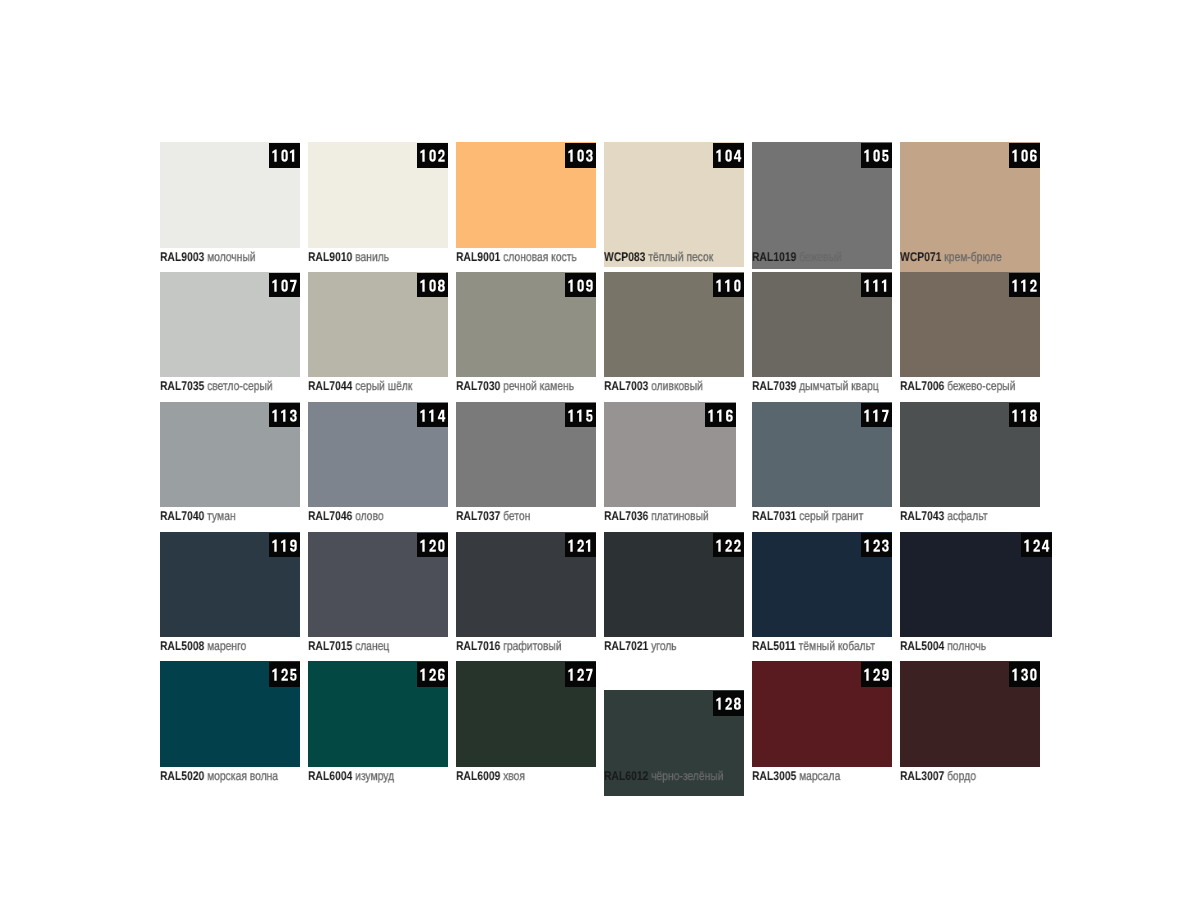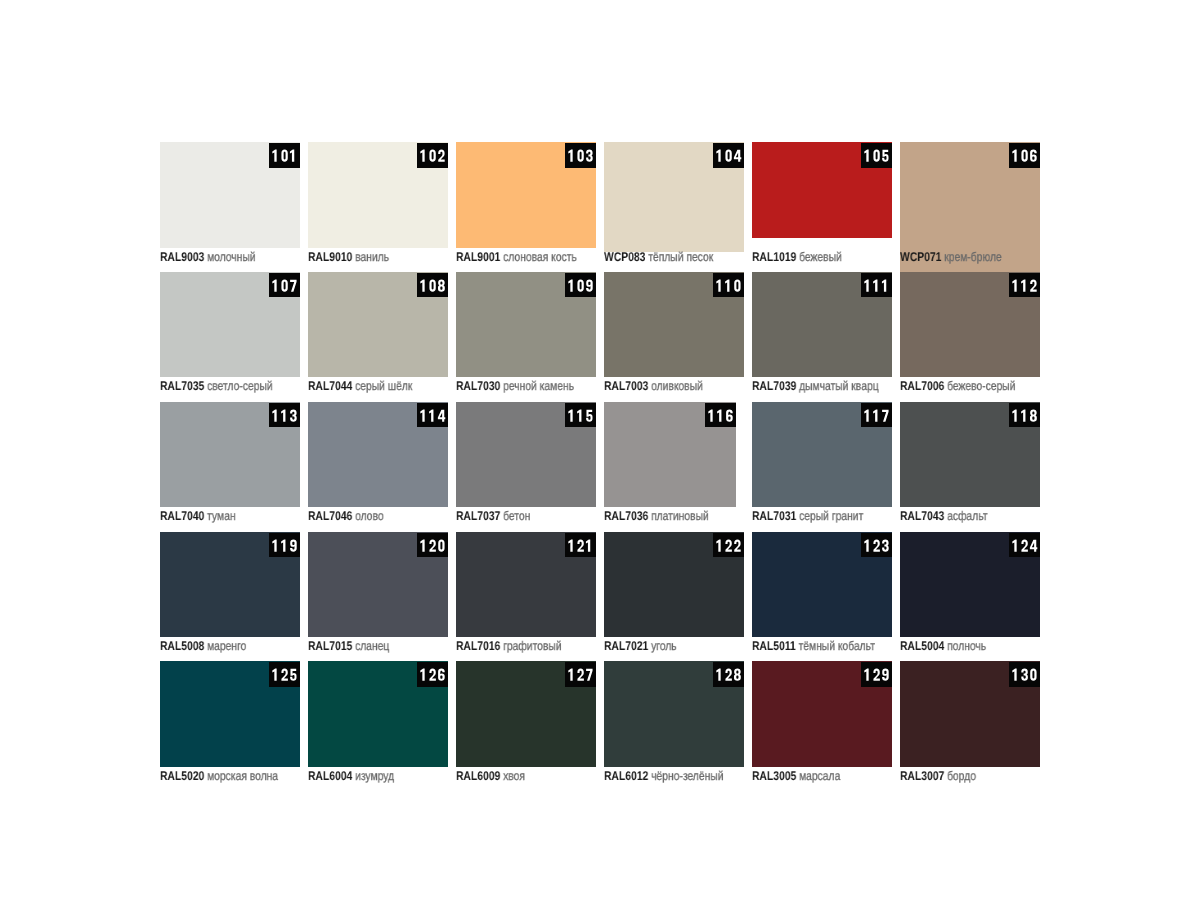--- a/index.html
+++ b/index.html
@@ -84,36 +84,36 @@
               <path d="M34,0 C50,0 60,11.5 60,29 L60,71 C60,88.5 50,100 34,100 C18,100 8,88.5 8,71 L8,29 C8,11.5 18,0 34,0 Z M34,19 C27.5,19 26,24 26,31 L26,69 C26,76 27.5,81 34,81 C40.5,81 42,76 42,69 L42,31 C42,24 40.5,19 34,19 Z" transform="translate(72.131,0)"></path>
               <path d="M34,0 C50,0 60,9.5 60,25 L60,32 C60,40 56.5,45.5 50,48.5 C57,51.5 61,57.5 61,66.5 L61,75.5 C61,91 50.5,100 34,100 C17.5,100 7,91 7,75.5 L7,66 L25,66 L25,74 C25,80 28.5,83 34,83 C39.5,83 43,80 43,74 L43,66.5 C43,60.5 39.5,58 34,58 L26,58 L26,41 L34,41 C39.5,41 42,38 42,32 L42,26.5 C42,20.5 39,17.5 34,17.5 C28.5,17.5 25,20.5 25,26.5 L25,32 L7,32 L7,25 C7,9.5 17.5,0 34,0 Z" transform="translate(144.262,0)"></path>
             </g>
           </svg>
           <span class="badge-text">103</span>
         </div>
       </div>
       <div class="label" style="top: 107.6px;"><span class="code">RAL9001</span> <span class="name">слоновая кость</span></div>
     </div>
     <div class="cell" style="left: 603.7px; top: 142px; width: 140px;">
-      <div class="chip" style="background: rgb(226, 216, 196); width: 140px; height: 110px;">
+      <div class="chip" style="background: rgb(226, 216, 196); width: 140px; height: 125px;">
         <div class="badge">
           <svg width="31" height="24.6" viewBox="0 0 31 24.6">
             <g transform="translate(2.650,6.550) scale(0.12200)" fill="#ffffff">
               <path d="M41,0 L41,100 L22,100 L22,24.5 L5.5,31.5 L5.5,15 L29,0 Z" transform="translate(0.000,0)"></path>
               <path d="M34,0 C50,0 60,11.5 60,29 L60,71 C60,88.5 50,100 34,100 C18,100 8,88.5 8,71 L8,29 C8,11.5 18,0 34,0 Z M34,19 C27.5,19 26,24 26,31 L26,69 C26,76 27.5,81 34,81 C40.5,81 42,76 42,69 L42,31 C42,24 40.5,19 34,19 Z" transform="translate(72.131,0)"></path>
               <path d="M40,1 L57.5,1 L57.5,63.5 L66,63.5 L66,80 L57.5,80 L57.5,100 L40,100 L40,80 L5,80 L5,64.5 L34,1 Z M40,26 L21,63.5 L40,63.5 Z" transform="translate(144.262,0)"></path>
             </g>
           </svg>
           <span class="badge-text">104</span>
         </div>
       </div>
       <div class="label" style="top: 107.6px;"><span class="code">WCP083</span> <span class="name">тёплый песок</span></div>
     </div>
     <div class="cell" style="left: 751.6px; top: 142px; width: 140px;">
-      <div class="chip" style="background: #b91c1c; width: 140px; height: 96px;">
+      <div class="chip" style="background: #737373; width: 140px; height: 127px;">
         <div class="badge">
           <svg width="31" height="24.6" viewBox="0 0 31 24.6">
             <g transform="translate(2.650,6.550) scale(0.12200)" fill="#ffffff">
               <path d="M41,0 L41,100 L22,100 L22,24.5 L5.5,31.5 L5.5,15 L29,0 Z" transform="translate(0.000,0)"></path>
               <path d="M34,0 C50,0 60,11.5 60,29 L60,71 C60,88.5 50,100 34,100 C18,100 8,88.5 8,71 L8,29 C8,11.5 18,0 34,0 Z M34,19 C27.5,19 26,24 26,31 L26,69 C26,76 27.5,81 34,81 C40.5,81 42,76 42,69 L42,31 C42,24 40.5,19 34,19 Z" transform="translate(72.131,0)"></path>
               <path d="M10,1.5 L57,1.5 L57,19.5 L27,19.5 L27,41.5 C30,39 34,37.5 38,37.5 C51.5,37.5 59.5,46.5 59.5,60 L59.5,76 C59.5,91 49,100 34,100 C17.5,100 7,91 7,76 L7,67 L25,67 L25,74.5 C25,80.5 28.5,83.5 34,83.5 C39.5,83.5 43,80.5 43,74.5 L43,62.5 C43,56.5 39.5,53.5 34.5,53.5 C30.5,53.5 27.5,55 25.5,58.5 L10,58.5 Z" transform="translate(144.262,0)"></path>
             </g>
           </svg>
           <span class="badge-text">105</span>
         </div>
@@ -384,21 +384,21 @@
               <path d="M34,0 C50,0 60,10.5 60,26 L60,36 C60,45 56.5,51 49,59.5 L28.5,82 L61,82 L61,100 L8,100 L8,84.5 L35.5,54 C40.5,48.5 42.5,45 42.5,38.5 L42.5,28 C42.5,22 39.5,19 34,19 C28.5,19 25.5,22 25.5,28 L25.5,36 L8,36 L8,26 C8,10.5 18,0 34,0 Z" transform="translate(72.131,0)"></path>
               <path d="M34,0 C50,0 60,9.5 60,25 L60,32 C60,40 56.5,45.5 50,48.5 C57,51.5 61,57.5 61,66.5 L61,75.5 C61,91 50.5,100 34,100 C17.5,100 7,91 7,75.5 L7,66 L25,66 L25,74 C25,80 28.5,83 34,83 C39.5,83 43,80 43,74 L43,66.5 C43,60.5 39.5,58 34,58 L26,58 L26,41 L34,41 C39.5,41 42,38 42,32 L42,26.5 C42,20.5 39,17.5 34,17.5 C28.5,17.5 25,20.5 25,26.5 L25,32 L7,32 L7,25 C7,9.5 17.5,0 34,0 Z" transform="translate(144.262,0)"></path>
             </g>
           </svg>
           <span class="badge-text">123</span>
         </div>
       </div>
       <div class="label" style="top: 107.6px;"><span class="code">RAL5011</span> <span class="name">тёмный кобальт</span></div>
     </div>
     <div class="cell" style="left: 899.5px; top: 531.55px; width: 140px;">
-      <div class="chip" style="background: rgb(27, 30, 43); width: 140px; height: 105.6px;">
+      <div class="chip" style="background: rgb(27, 30, 43); width: 140px; height: 105.6px; padding-left: 12px;">
         <div class="badge">
           <svg width="31" height="24.6" viewBox="0 0 31 24.6">
             <g transform="translate(2.650,6.550) scale(0.12200)" fill="#ffffff">
               <path d="M41,0 L41,100 L22,100 L22,24.5 L5.5,31.5 L5.5,15 L29,0 Z" transform="translate(0.000,0)"></path>
               <path d="M34,0 C50,0 60,10.5 60,26 L60,36 C60,45 56.5,51 49,59.5 L28.5,82 L61,82 L61,100 L8,100 L8,84.5 L35.5,54 C40.5,48.5 42.5,45 42.5,38.5 L42.5,28 C42.5,22 39.5,19 34,19 C28.5,19 25.5,22 25.5,28 L25.5,36 L8,36 L8,26 C8,10.5 18,0 34,0 Z" transform="translate(72.131,0)"></path>
               <path d="M40,1 L57.5,1 L57.5,63.5 L66,63.5 L66,80 L57.5,80 L57.5,100 L40,100 L40,80 L5,80 L5,64.5 L34,1 Z M40,26 L21,63.5 L40,63.5 Z" transform="translate(144.262,0)"></path>
             </g>
           </svg>
           <span class="badge-text">124</span>
         </div>
@@ -444,21 +444,21 @@
               <path d="M34,0 C50,0 60,10.5 60,26 L60,36 C60,45 56.5,51 49,59.5 L28.5,82 L61,82 L61,100 L8,100 L8,84.5 L35.5,54 C40.5,48.5 42.5,45 42.5,38.5 L42.5,28 C42.5,22 39.5,19 34,19 C28.5,19 25.5,22 25.5,28 L25.5,36 L8,36 L8,26 C8,10.5 18,0 34,0 Z" transform="translate(72.131,0)"></path>
               <path d="M7,1.5 L60,1.5 L60,18.5 L34,100 L14.5,100 L40.5,19.5 L7,19.5 Z" transform="translate(144.262,0)"></path>
             </g>
           </svg>
           <span class="badge-text">127</span>
         </div>
       </div>
       <div class="label" style="top: 107.6px;"><span class="code">RAL6009</span> <span class="name">хвоя</span></div>
     </div>
     <div class="cell" style="left: 603.7px; top: 661.4px; width: 140px;">
-      <div class="chip" style="background: rgb(48, 61, 59); width: 140px; height: 105.6px;">
+      <div class="chip" style="background: rgb(48, 61, 59); width: 140px; height: 105.6px; margin-top: 29px;">
         <div class="badge">
           <svg width="31" height="24.6" viewBox="0 0 31 24.6">
             <g transform="translate(2.650,6.550) scale(0.12200)" fill="#ffffff">
               <path d="M41,0 L41,100 L22,100 L22,24.5 L5.5,31.5 L5.5,15 L29,0 Z" transform="translate(0.000,0)"></path>
               <path d="M34,0 C50,0 60,10.5 60,26 L60,36 C60,45 56.5,51 49,59.5 L28.5,82 L61,82 L61,100 L8,100 L8,84.5 L35.5,54 C40.5,48.5 42.5,45 42.5,38.5 L42.5,28 C42.5,22 39.5,19 34,19 C28.5,19 25.5,22 25.5,28 L25.5,36 L8,36 L8,26 C8,10.5 18,0 34,0 Z" transform="translate(72.131,0)"></path>
               <path d="M34,0 C50.5,0 60.5,9 60.5,23 L60.5,30.5 C60.5,38 57.5,43.5 51.5,47 C58,50.5 62,56.5 62,65.5 L62,77 C62,91.5 51,100 34,100 C17,100 6,91.5 6,77 L6,65.5 C6,56.5 10,50.5 16.5,47 C10.5,43.5 7.5,38 7.5,30.5 L7.5,23 C7.5,9 17.5,0 34,0 Z M34,17 C28.5,17 25.5,20 25.5,26 L25.5,31.5 C25.5,37.5 28.5,41 34,41 C39.5,41 42.5,37.5 42.5,31.5 L42.5,26 C42.5,20 39.5,17 34,17 Z M34,56.5 C28,56.5 25,60 25,66.5 L25,74 C25,80.5 28,84 34,84 C40,84 43,80.5 43,74 L43,66.5 C43,60 40,56.5 34,56.5 Z" transform="translate(144.262,0)"></path>
             </g>
           </svg>
           <span class="badge-text">128</span>
         </div>

